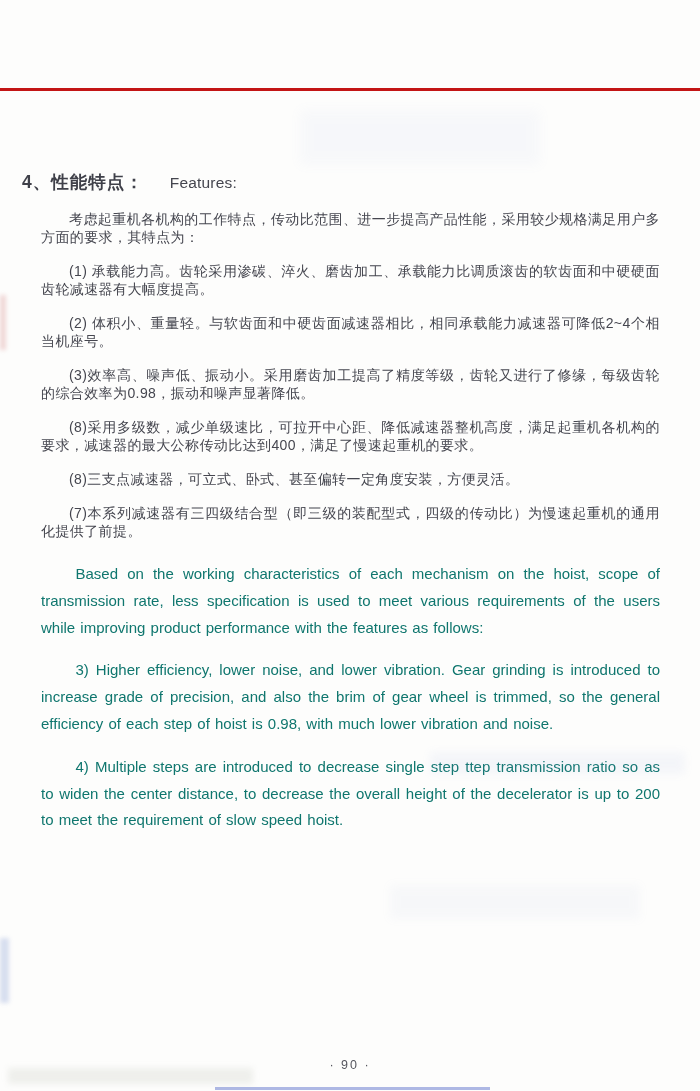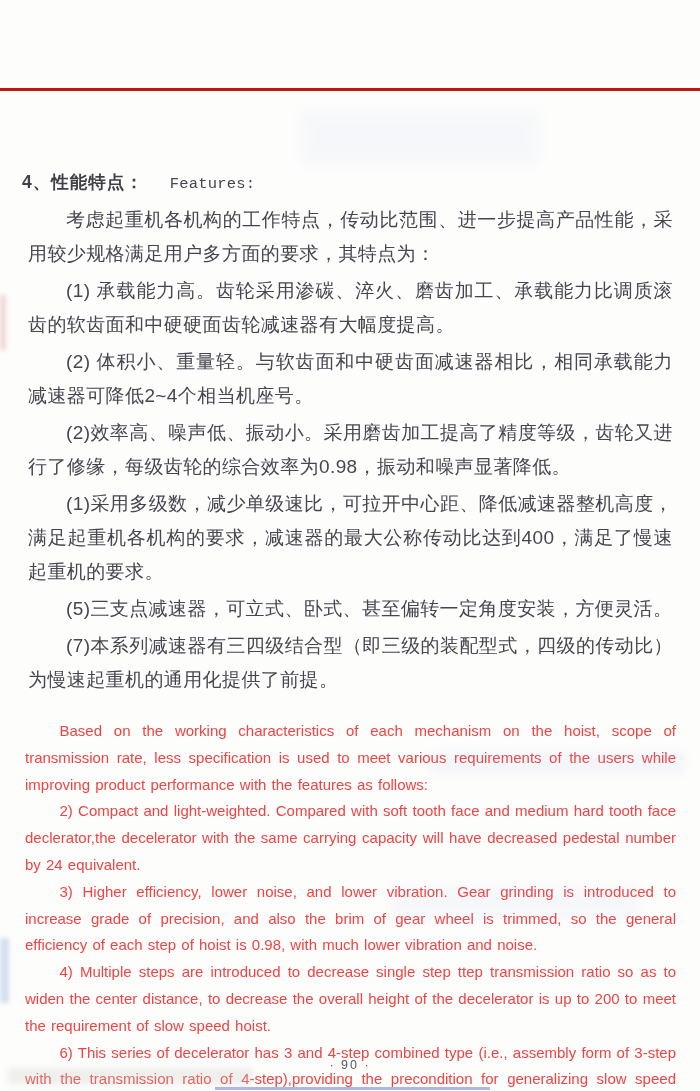--- a/index.html
+++ b/index.html
@@ -31,42 +31,41 @@
     font-weight: bold;
     color: #3f4049;
     letter-spacing: 1px;
   }
   .heading .en {
     font-weight: normal;
     font-size: 15.5px;
     letter-spacing: 0.2px;
     margin-left: 26px;
     color: #45464f;
-    font-family: Liberation Mono, monospace;
   }
   .zh-block {
     margin-top: 9px;
   }
   .zh-block p {
-    margin: 3px;
-    font-size: 19px;
-    line-height: 34px;
+    margin: 16px;
+    font-size: 14px;
+    line-height: 18px;
     letter-spacing: 0.4px;
     color: #45464f;
     text-align: justify;
     text-indent: 2em;
   }
   .en-block {
     margin-top: 21px;
   }
   .en-block p {
-    margin: 0;
+    margin: 16px;
     font-size: 15px;
     line-height: 26.8px;
-    color: #ef4444;
+    color: #0f766e;
     text-align: justify;
     text-indent: 2.3em;
     word-spacing: 1px;
   }
   .footer {
     position: absolute;
     top: 1058px;
     left: 0;
     width: 700px;
     text-align: center;
@@ -113,32 +112,30 @@
   <div class="red-rule"></div>
 
   <div class="content">
 
     <h2 class="heading"><span class="zh">4、性能特点：</span><span class="en">Features:</span></h2>
 
     <div class="zh-block">
       <p>考虑起重机各机构的工作特点，传动比范围、进一步提高产品性能，采用较少规格满足用户多方面的要求，其特点为：</p>
       <p>(1) 承载能力高。齿轮采用渗碳、淬火、磨齿加工、承载能力比调质滚齿的软齿面和中硬硬面齿轮减速器有大幅度提高。</p>
       <p>(2) 体积小、重量轻。与软齿面和中硬齿面减速器相比，相同承载能力减速器可降低2~4个相当机座号。</p>
-      <p>(2)效率高、噪声低、振动小。采用磨齿加工提高了精度等级，齿轮又进行了修缘，每级齿轮的综合效率为0.98，振动和噪声显著降低。</p>
-      <p>(1)采用多级数，减少单级速比，可拉开中心距、降低减速器整机高度，满足起重机各机构的要求，减速器的最大公称传动比达到400，满足了慢速起重机的要求。</p>
-      <p>(5)三支点减速器，可立式、卧式、甚至偏转一定角度安装，方便灵活。</p>
+      <p>(3)效率高、噪声低、振动小。采用磨齿加工提高了精度等级，齿轮又进行了修缘，每级齿轮的综合效率为0.98，振动和噪声显著降低。</p>
+      <p>(8)采用多级数，减少单级速比，可拉开中心距、降低减速器整机高度，满足起重机各机构的要求，减速器的最大公称传动比达到400，满足了慢速起重机的要求。</p>
+      <p>(8)三支点减速器，可立式、卧式、甚至偏转一定角度安装，方便灵活。</p>
       <p>(7)本系列减速器有三四级结合型（即三级的装配型式，四级的传动比）为慢速起重机的通用化提供了前提。</p>
     </div>
 
     <div class="en-block">
       <p>Based on the working characteristics of each mechanism on the hoist, scope of transmission rate, less specification is used to meet various requirements of the users while improving product performance with the features as follows:</p>
-      <p>2) Compact and light-weighted. Compared with soft tooth face and medium hard tooth face declerator,the decelerator with the same carrying capacity will have decreased pedestal number by 24 equivalent.</p>
       <p>3) Higher efficiency, lower noise, and lower vibration. Gear grinding is introduced to increase grade of precision, and also the brim of gear wheel is trimmed, so the general efficiency of each step of hoist is 0.98, with much lower vibration and noise.</p>
       <p>4) Multiple steps are introduced to decrease single step ttep transmission ratio so as to widen the center distance, to decrease the overall height of the decelerator is up to 200 to meet the requirement of slow speed hoist.</p>
-      <p>6) This series of decelerator has 3 and 4-step combined type (i.e., assembly form of 3-step with the transmission ratio of 4-step),providing the precondition for generalizing slow speed hoist.</p>
     </div>
 
   </div>
 
   <div class="footer">· 90 ·</div>
 
   <div class="artifact a-ghost-top"></div>
   <div class="artifact a-ghost-mid"></div>
   <div class="artifact a-ghost-low"></div>
   <div class="artifact a-left-pink"></div>

